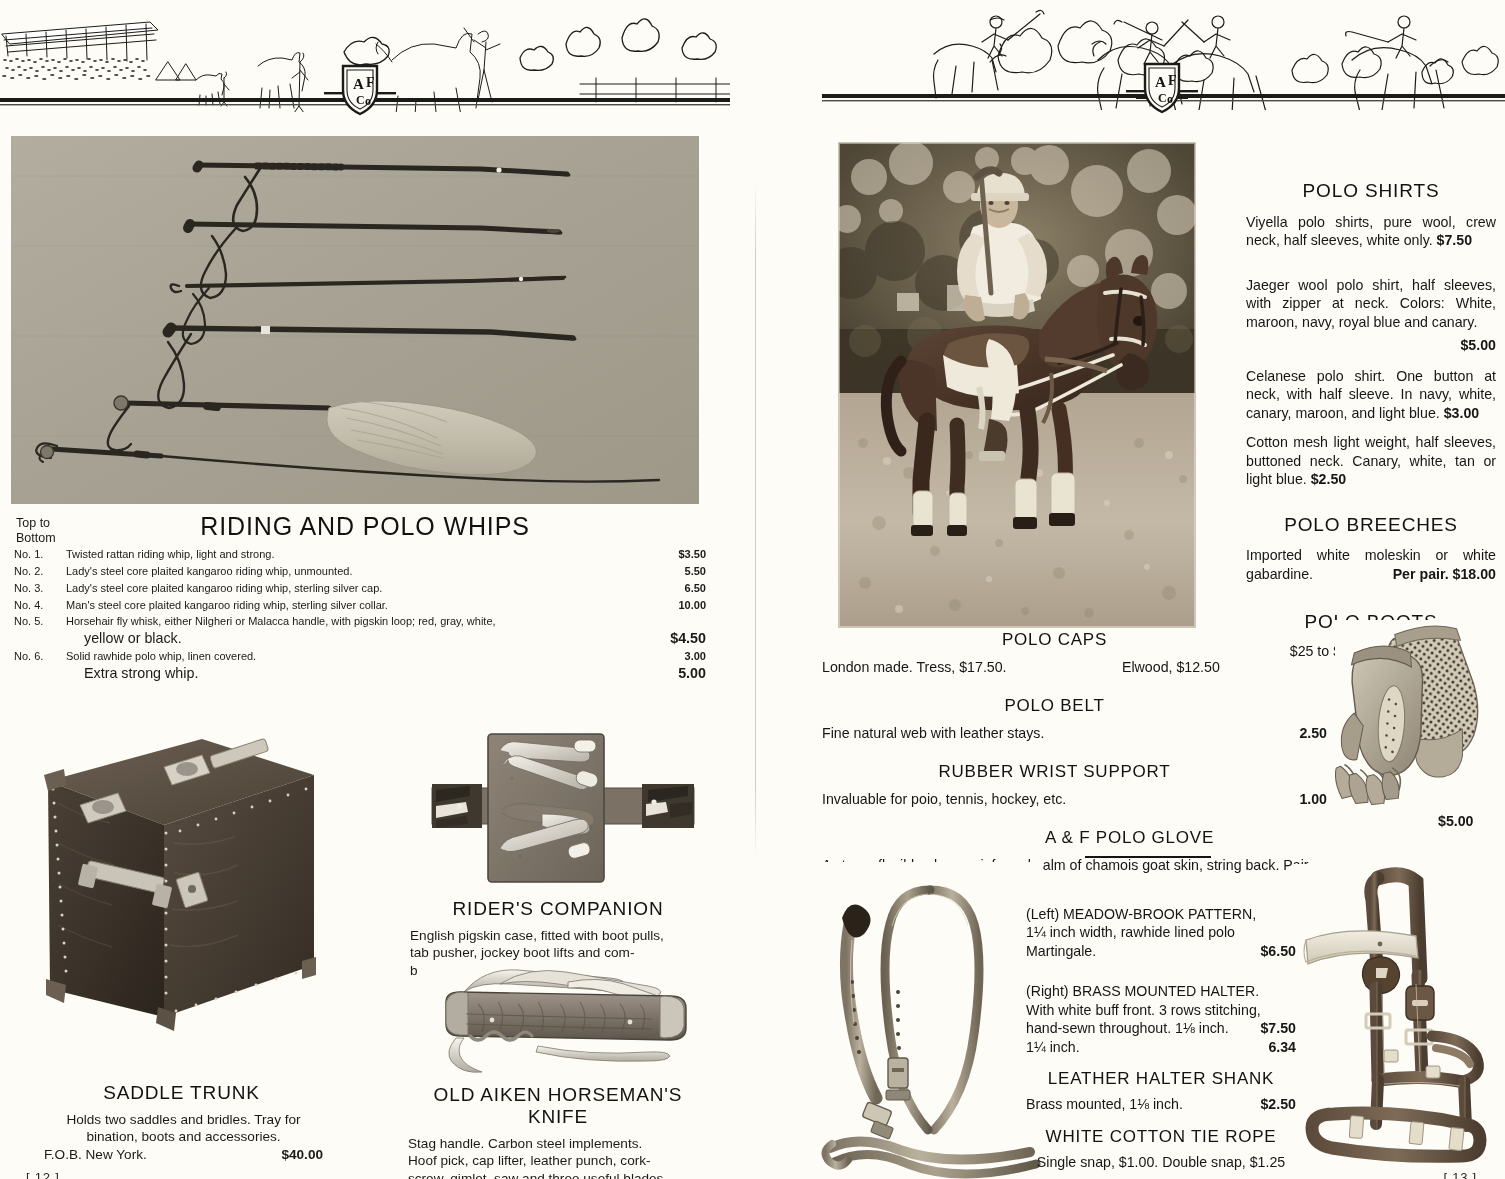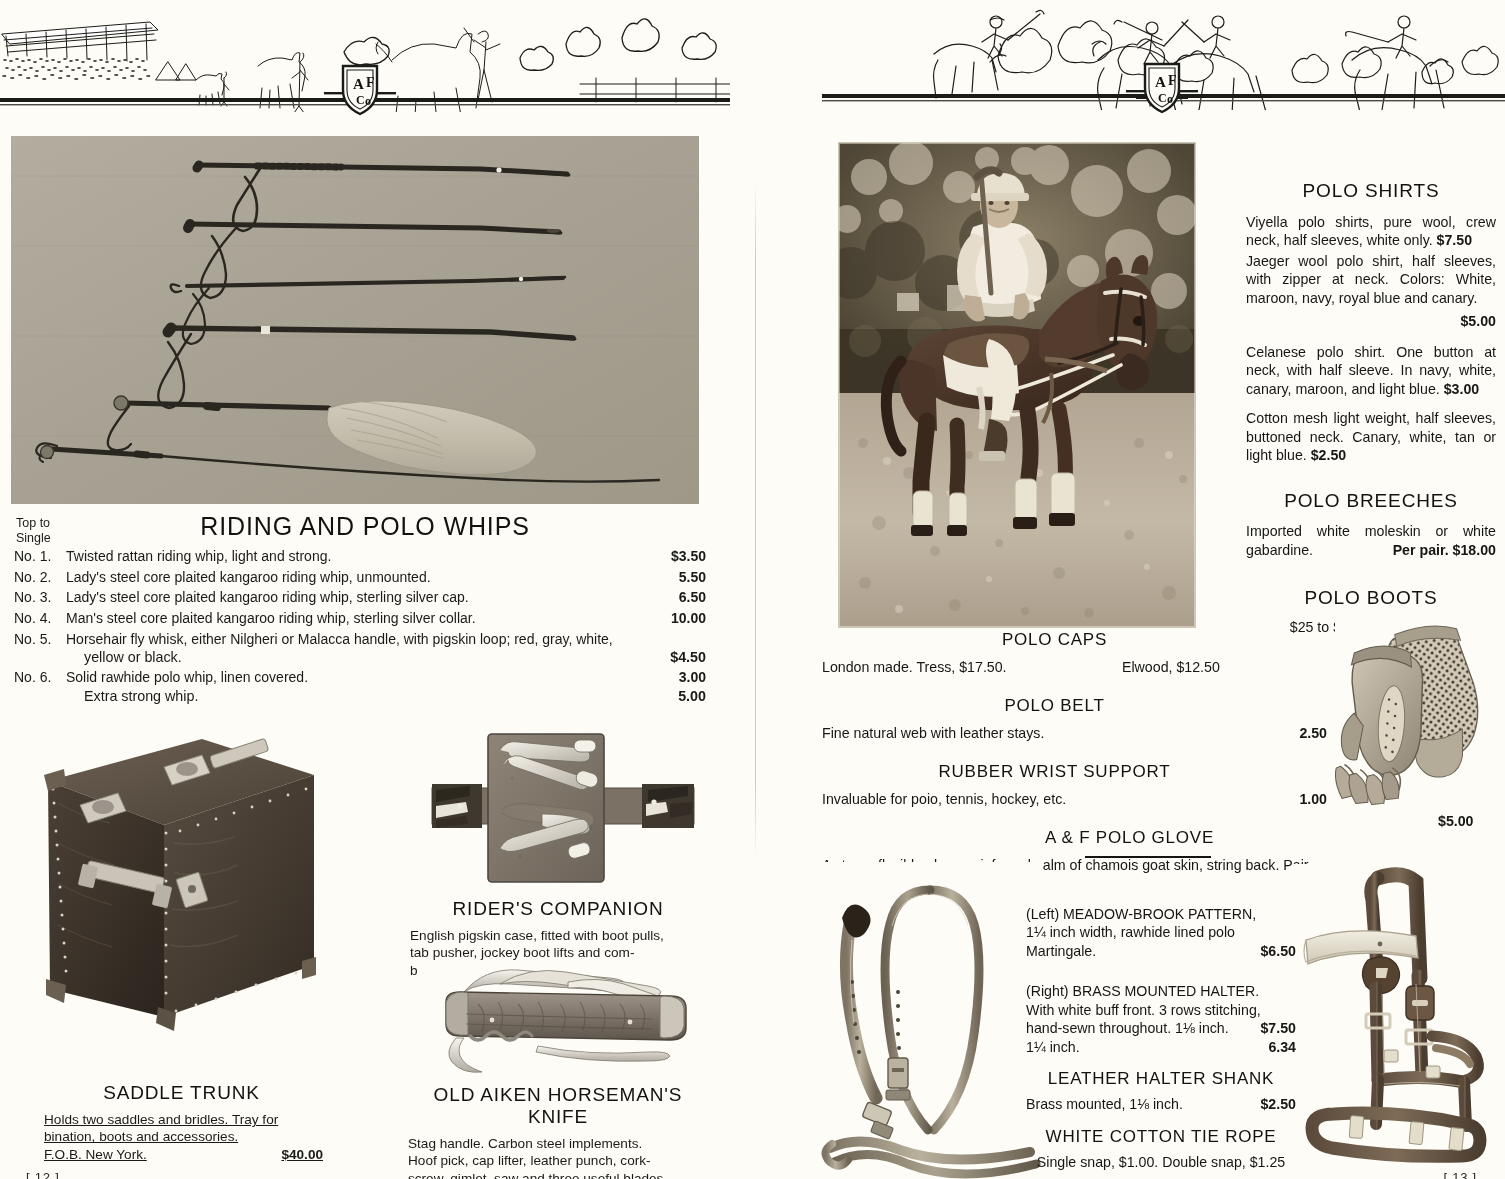--- a/index.html
+++ b/index.html
@@ -37,21 +37,21 @@
   .h-mid{font-size:19px;letter-spacing:.045em;}
   .h-sm{font-size:17px;letter-spacing:.045em;}
   .body-t{font-size:14.2px;line-height:1.30;color:#161614;}
   .just{text-align:justify;text-align-last:left;}
   .price{font-weight:700;}
 
   
   .whip-title{position:absolute;left:150px;top:512px;width:430px;}
   .toptobottom{position:absolute;left:16px;top:516px;font-size:12.5px;line-height:1.18;color:#1a1a17;}
   .whiplist{position:absolute;left:14px;top:548px;width:692px;}
-  .wrow{display:flex;align-items:flex-start;margin-bottom:3px;font-size:14px;line-height:1.26;}
+  .wrow{display:flex;align-items:flex-start;margin-bottom:3px;font-size:11px;line-height:1.26;}
   .wno{flex:0 0 52px;white-space:nowrap;}
   .wtx{flex:1 1 auto;padding-right:8px;}
   .wpr{flex:0 0 64px;text-align:right;white-space:nowrap;font-weight:700;}
   .wsub{display:flex;margin-bottom:3px;font-size:14.3px;line-height:1.26;}
   .wsub .wno{flex:0 0 52px;}
   .wsub .wtx{flex:1 1 auto;padding-left:18px;}
 
   
   .cap{position:absolute;text-align:center;}
   .capbody{font-size:13.6px;line-height:1.27;}
@@ -267,21 +267,21 @@
         <path d="M34 316 q-10 6 -2 10" stroke-width="2"></path>
       </g>
       <circle cx="36" cy="316" r="6.5" fill="#7d776a" stroke="#3b362d" stroke-width="1.3"></circle>
     </svg>
   </div>
 
   <div class="whip-title hdr h-big">RIDING AND POLO WHIPS</div>
 
   <div class="toptobottom">
     <div>Top to</div>
-    <div>Single</div>
+    <div>Bottom</div>
   </div>
 
   <div class="whiplist">
     <div class="wrow">
       <span class="wno">No. 1.</span>
       <span class="wtx">Twisted rattan riding whip, light and strong.</span>
       <span class="wpr">$3.50</span>
     </div>
     <div class="wrow">
       <span class="wno">No. 2.</span>
@@ -424,21 +424,21 @@
       </g>
 
       <g>
         <rect x="196" y="14" width="58" height="13" rx="3" fill="#cdc8bb" stroke="#85806f" stroke-width="1" transform="rotate(-18 225 20)"></rect>
       </g>
     </svg>
   </div>
 
   <div class="cap" style="left:14px;top:1082px;width:335px;">
     <div class="hdr h-mid">SADDLE TRUNK</div>
-    <div class="capbody" style="text-align:left;padding:7px 26px 0 30px;text-decoration:underline;">
+    <div class="capbody" style="text-align:center;padding:7px 26px 0 30px;">
       <div>Holds two saddles and bridles. Tray for</div>
       <div>bination, boots and accessories.</div>
       <div class="pricerow">
         <span>F.O.B. New York.</span>
         <span class="price">$40.00</span>
       </div>
     </div>
   </div>
 
   <div class="photo" style="left:424px;top:728px;width:278px;height:160px;">
@@ -756,21 +756,21 @@
         <path d="M138 34 q12 -12 22 -4" stroke="#5d5242" stroke-width="7" fill="none" stroke-linecap="round"></path>
       </g>
 
       <rect width="356" height="484" fill="none" stroke="#efe9dc" stroke-width="2" opacity=".5"></rect>
     </svg>
   </div>
 
   <div style="position:absolute;left:1246px;top:180px;width:250px;">
     <div class="hdr h-mid" style="margin-bottom:11px;">POLO SHIRTS</div>
 
-    <div class="body-t just" style="margin-bottom:2px;">
+    <div class="body-t just" style="margin-bottom:26px;">
       <span>Viyella polo shirts, pure wool, crew neck, half sleeves, white only.</span>
       <span class="price">$7.50</span>
     </div>
 
     <div class="body-t just" style="margin-bottom:5px;">
       <span>Jaeger wool polo shirt, half sleeves, with zipper at neck. Colors: White, maroon, navy, royal blue and canary.</span>
     </div>
     <div class="body-t price" style="text-align:right;margin-bottom:12px;">$5.00</div>
 
     <div class="body-t just" style="margin-bottom:11px;">

